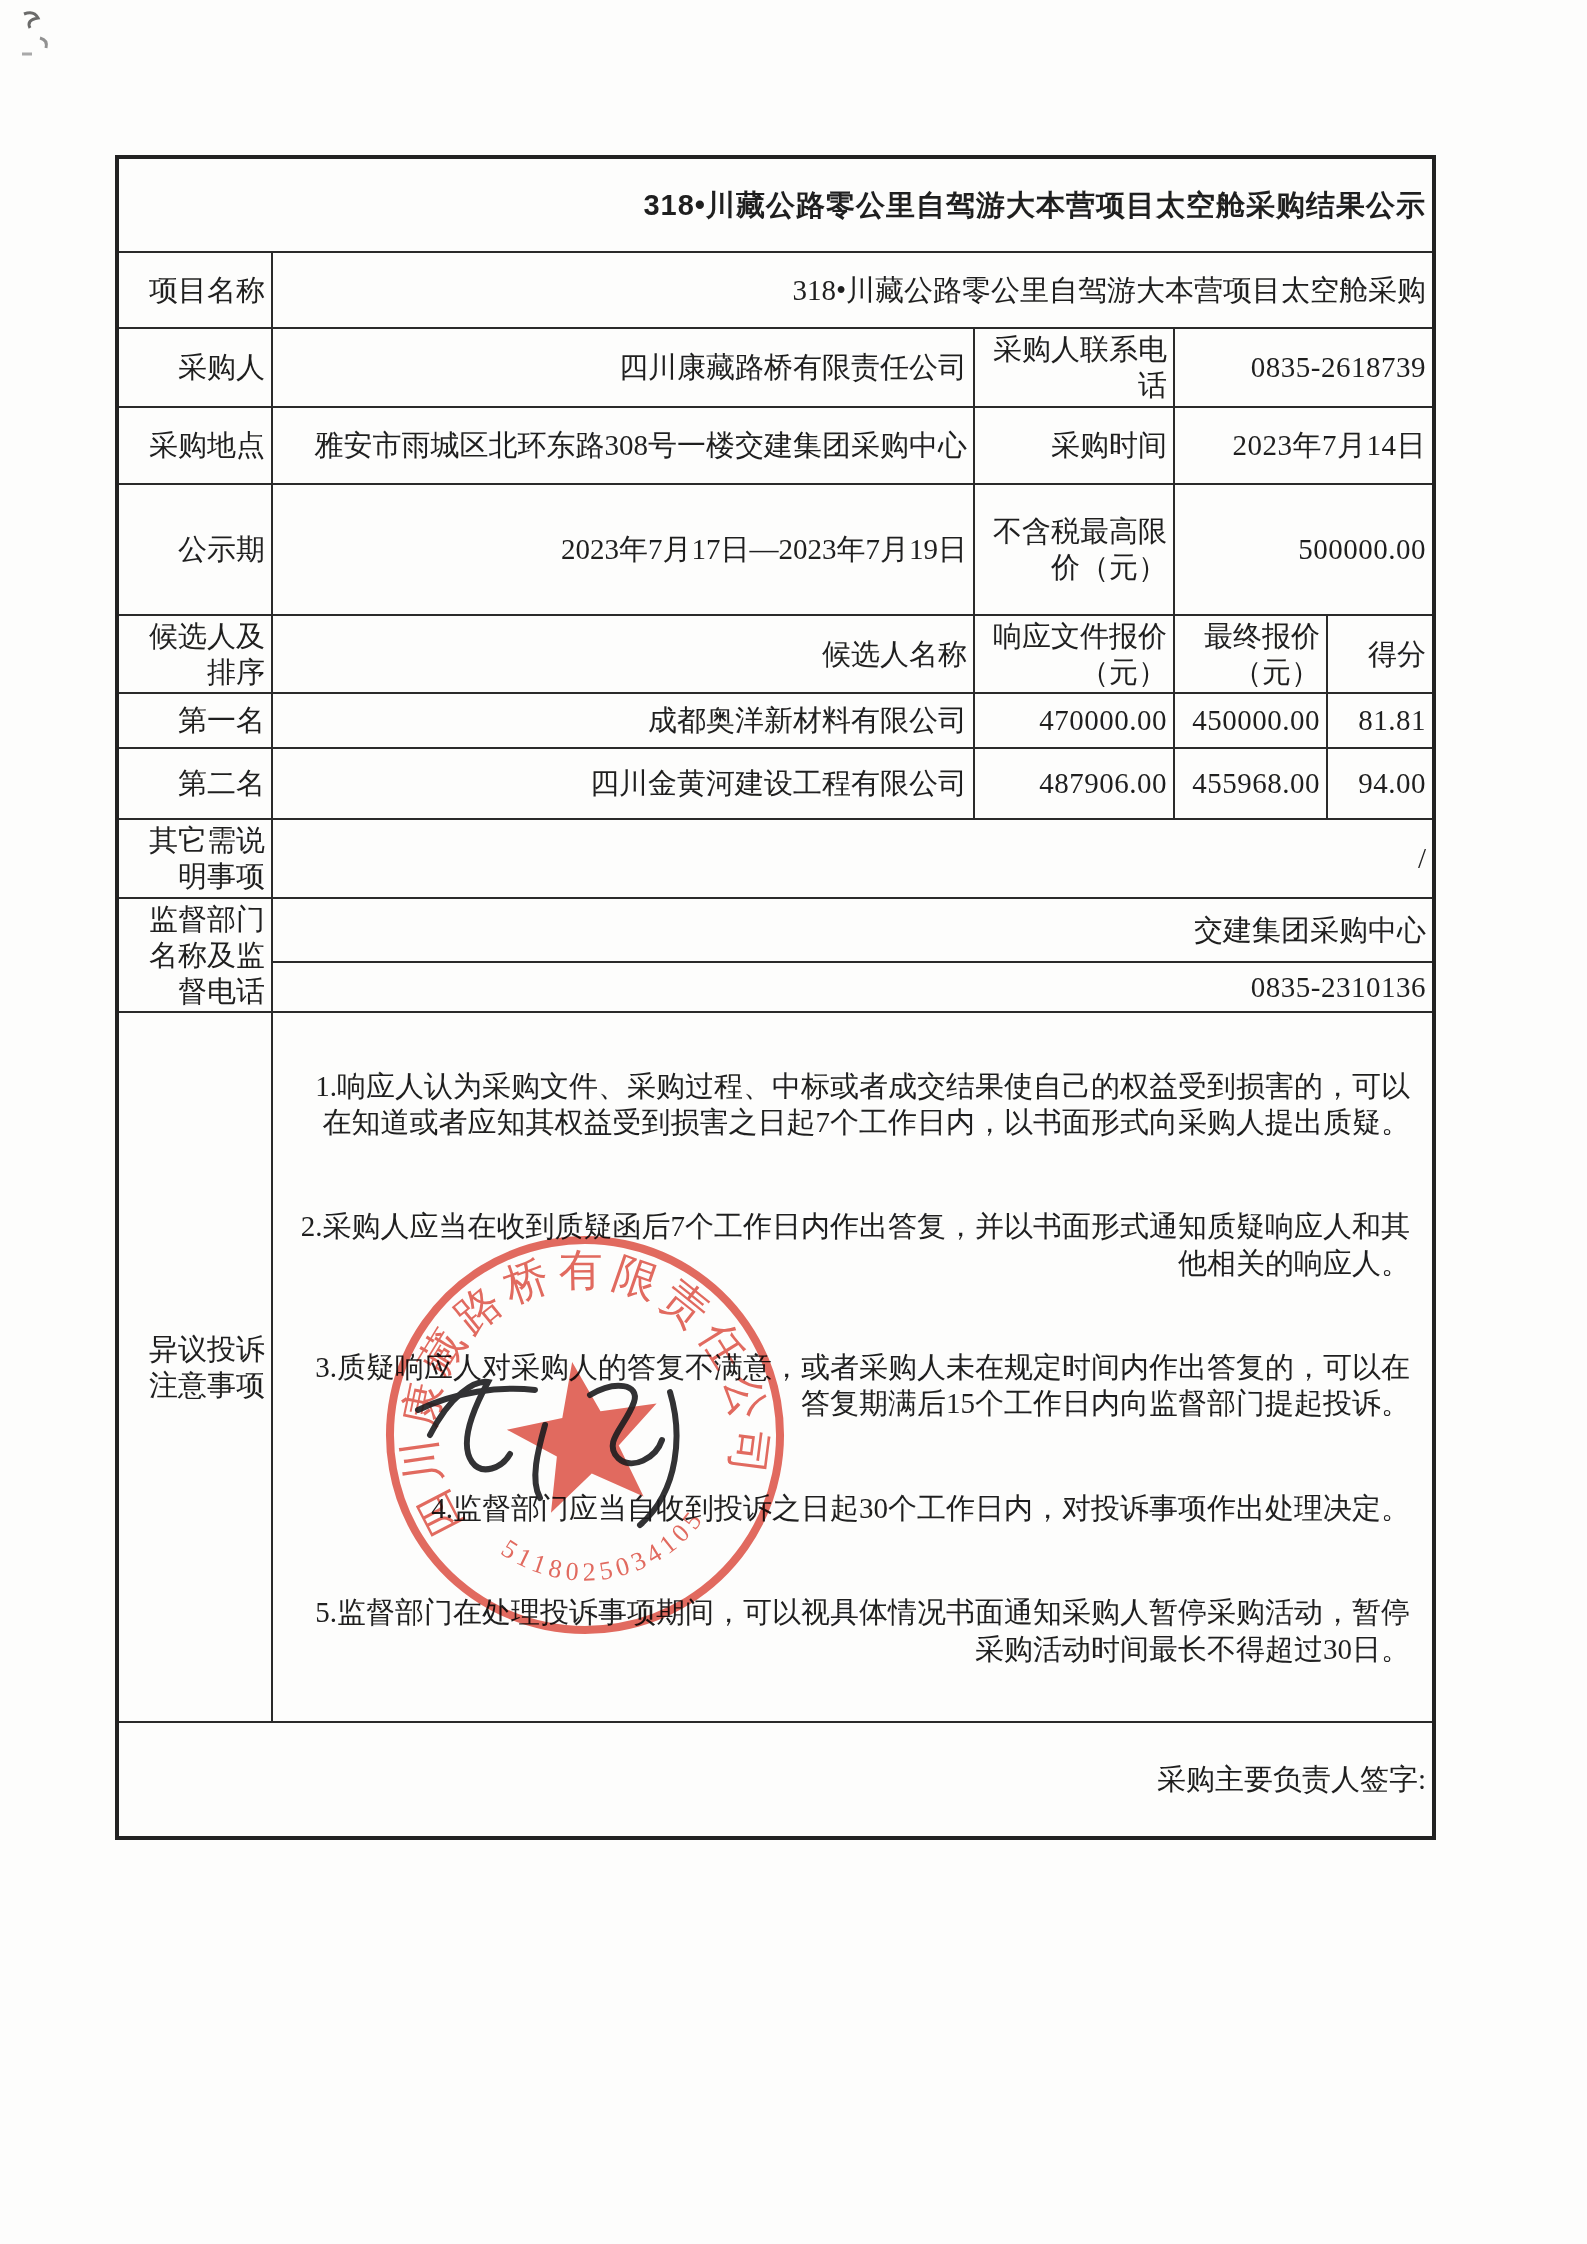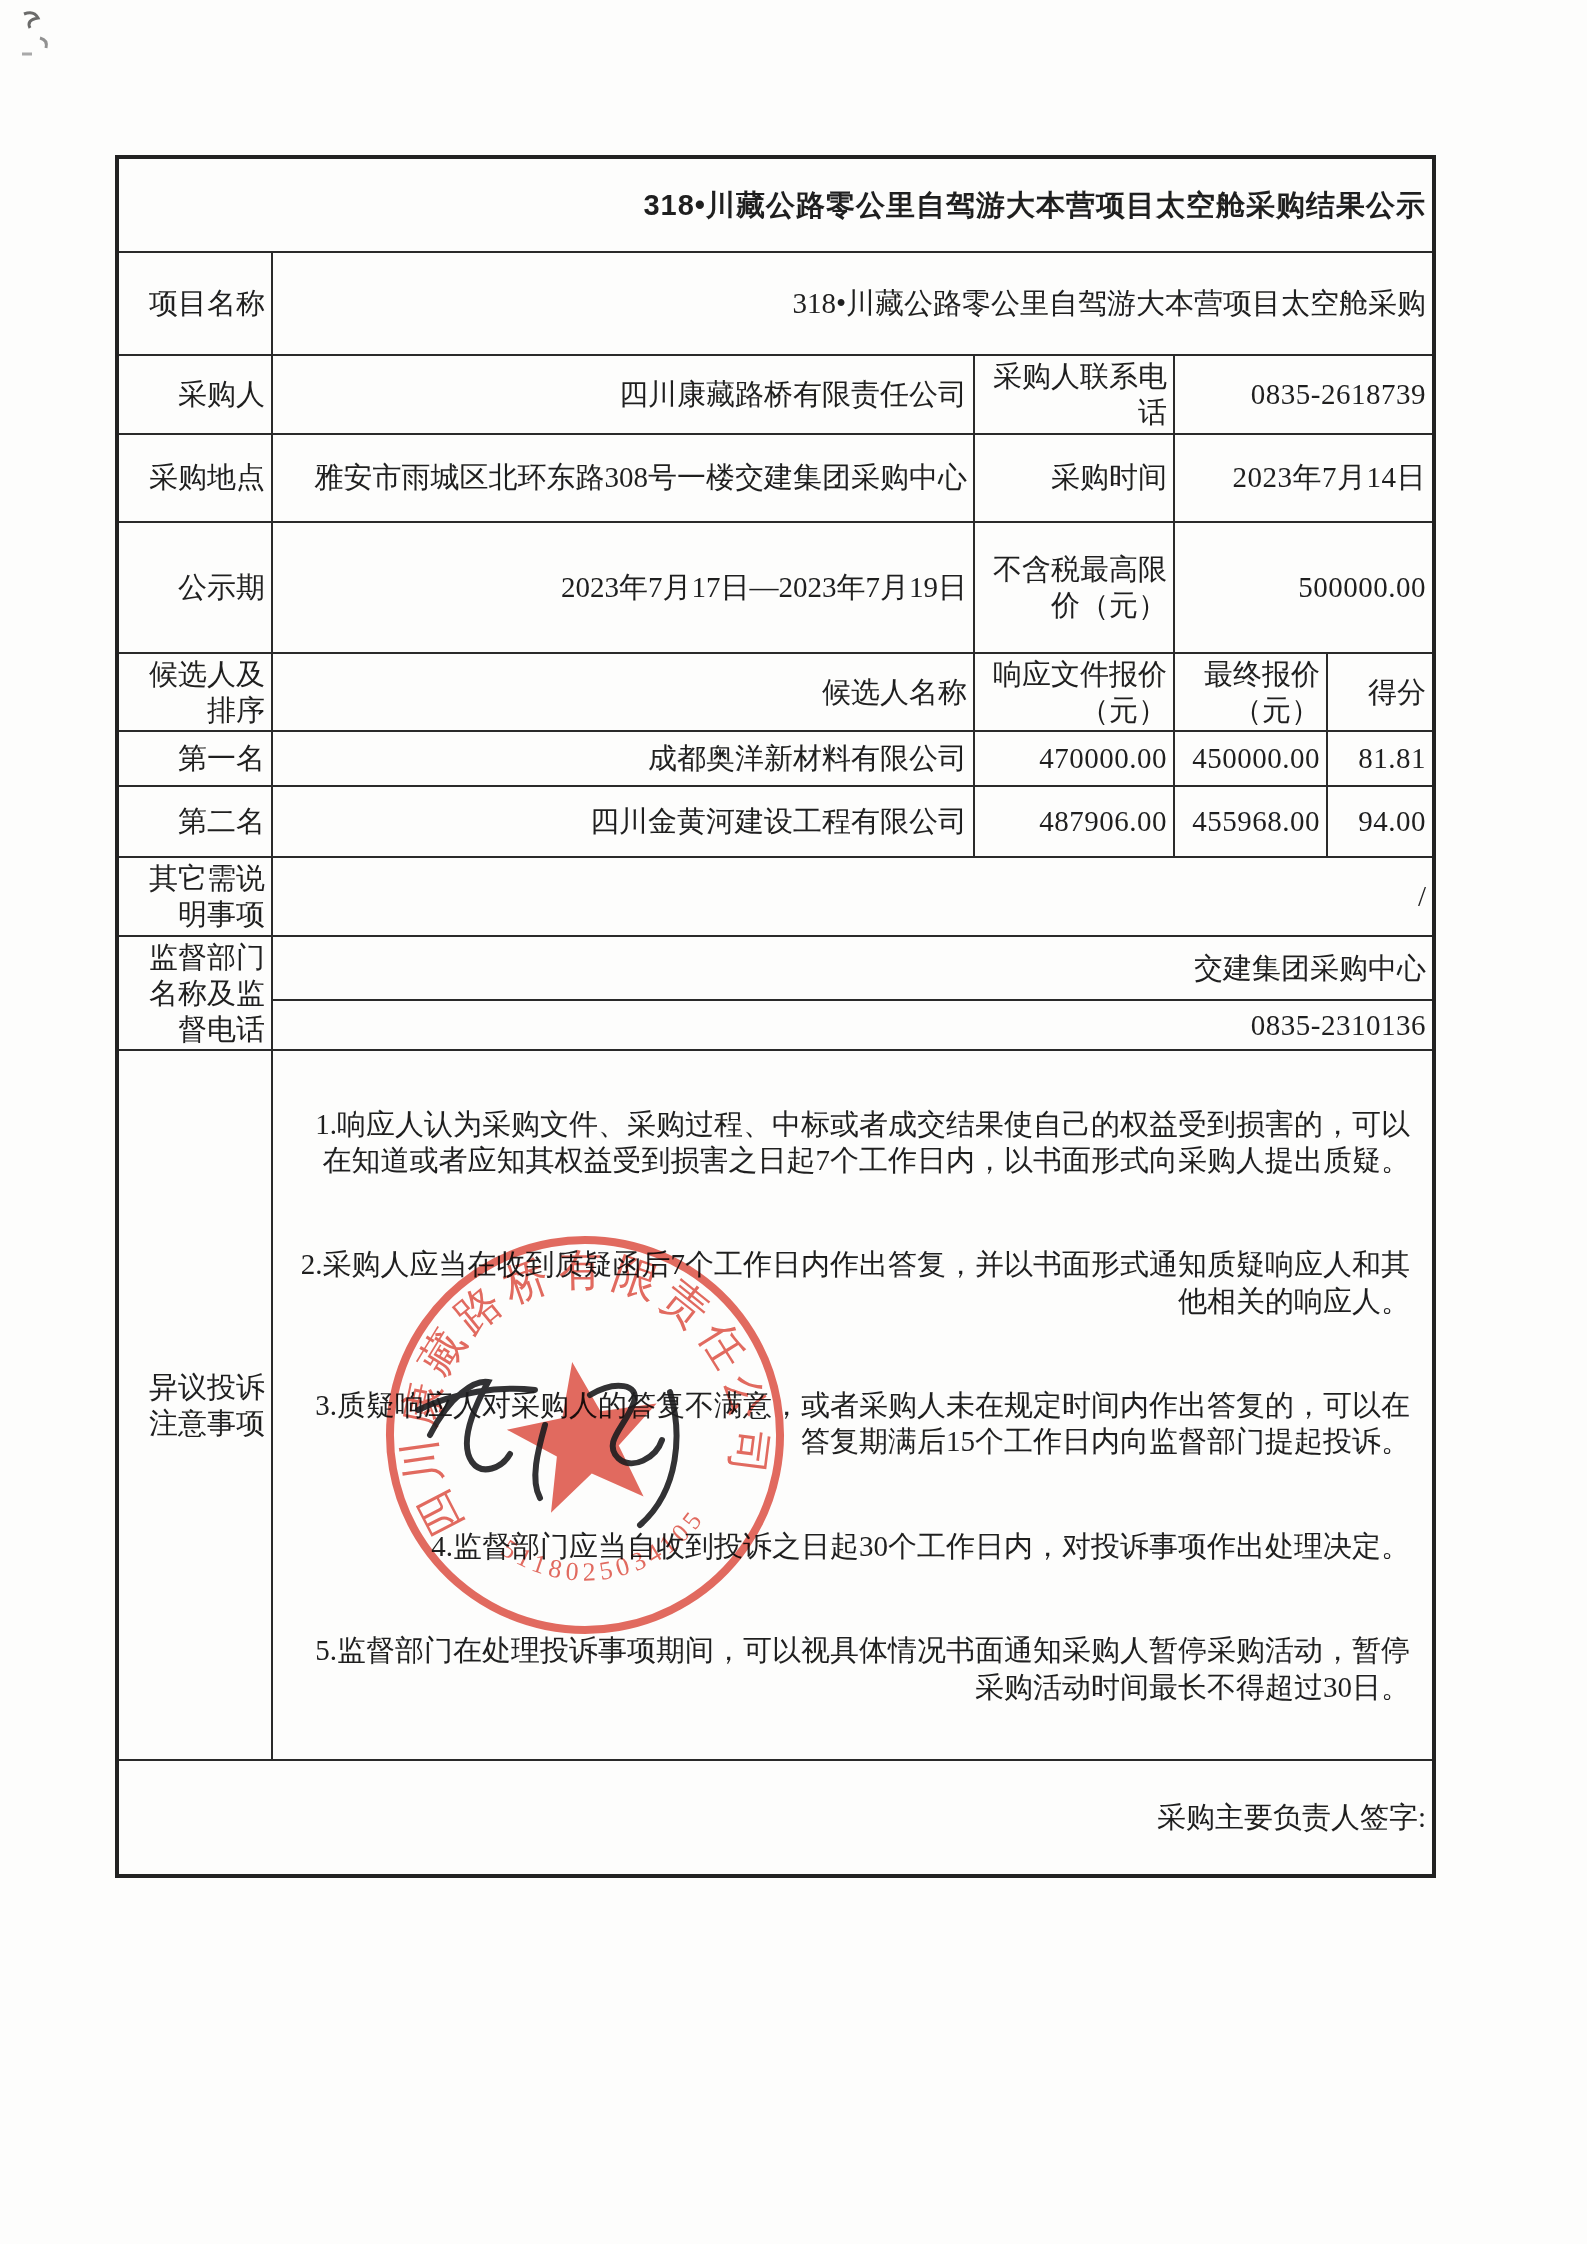--- a/index.html
+++ b/index.html
@@ -79,34 +79,34 @@
         <col style="width:200px">
         <col style="width:153px">
         <col style="width:107px">
     </colgroup>
 
     <tbody>
         <tr style="height:95px">
       <td colspan="5" class="title-cell">318•川藏公路零公里自驾游大本营项目太空舱采购结果公示</td>
     </tr>
 
-    <tr style="height:103px">
+    <tr style="height:76px">
       <td class="label">项目名称</td>
       <td colspan="4">318•川藏公路零公里自驾游大本营项目太空舱采购</td>
     </tr>
 
     <tr style="height:75px">
       <td class="label">采购人</td>
       <td>四川康藏路桥有限责任公司</td>
       <td class="label">采购人联系电
 话</td>
       <td colspan="2" class="num">0835-2618739</td>
     </tr>
 
-    <tr style="height:88px">
+    <tr style="height:77px">
       <td class="label">采购地点</td>
       <td>雅安市雨城区北环东路308号一楼交建集团采购中心</td>
       <td class="label">采购时间</td>
       <td colspan="2" class="num">2023年7月14日</td>
     </tr>
 
     <tr style="height:131px">
       <td class="label">公示期</td>
       <td>2023年7月17日—2023年7月19日</td>
       <td class="label">不含税最高限

